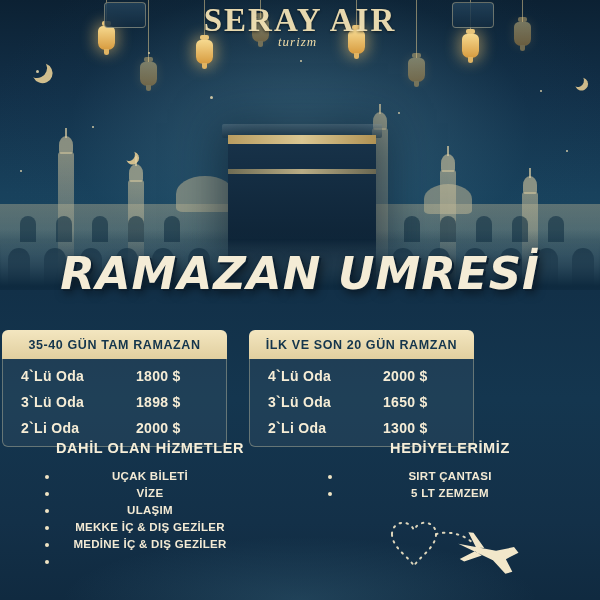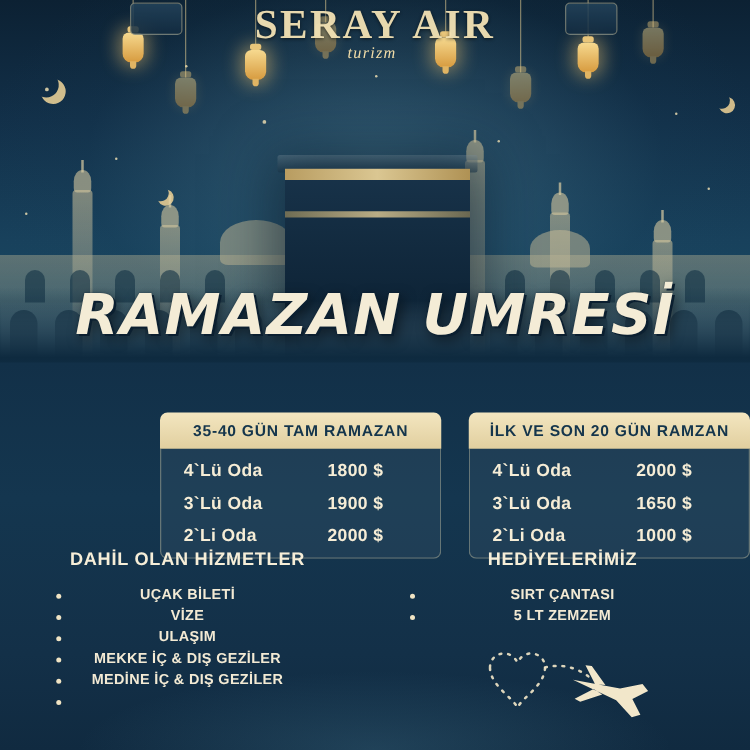--- a/index.html
+++ b/index.html
@@ -177,39 +177,39 @@
   }
 
   
   .lower {
     position: absolute; left: 0; bottom: 0; width: 600px; height: 310px;
     background: linear-gradient(180deg, #123048 0%, #14364f 35%, #133048 75%, #102a40 100%);
   }
 
   
   .title {
-    position: absolute; left: 0; top: 225px; width: 600px;
+    position: absolute; left: 0; top: 247px; width: 600px;
     text-align: center;
     font-family: "DejaVu Sans", sans-serif;
     font-weight: bold;
     font-style: italic;
     font-size: 45px;
     letter-spacing: 1px;
     color: #f4ecd6;
     text-shadow:
       0 0 1px #0c2031,
       2px 2px 0 #0c2031,
       3px 4px 10px rgba(0,0,0,.55);
     z-index: 6;
   }
 
   
   .tables {
-    position: absolute; top: 330px; left: 0; width: 600px;
-    display: flex; justify-content: flex-end; gap: 22px;
+    position: absolute; top: 330px; left: 0; width: 476px;
+    display: flex; justify-content: center; gap: 22px;
     z-index: 6;
   }
   .ptable { width: 225px; }
   .ptable .head {
     background: linear-gradient(180deg,#f3e6c0,#e1cf9f);
     color: #14354c;
     font-size: 12.5px;
     font-weight: bold;
     letter-spacing: .6px;
     text-align: center;
@@ -386,21 +386,21 @@
 
     <div class="ptable">
       <div class="head">35-40 GÜN TAM RAMAZAN</div>
       <div class="rows">
         <div class="prow">
           <span>4`Lü Oda</span>
           <span class="price">1800 $</span>
         </div>
         <div class="prow">
           <span>3`Lü Oda</span>
-          <span class="price">1900 $</span>
+          <span class="price">1898 $</span>
         </div>
         <div class="prow">
           <span>2`Li Oda</span>
           <span class="price">2000 $</span>
         </div>
       </div>
     </div>
 
     <div class="ptable">
       <div class="head">İLK VE SON 20 GÜN RAMZAN</div>
@@ -408,21 +408,21 @@
         <div class="prow">
           <span>4`Lü Oda</span>
           <span class="price">2000 $</span>
         </div>
         <div class="prow">
           <span>3`Lü Oda</span>
           <span class="price">1650 $</span>
         </div>
         <div class="prow">
           <span>2`Li Oda</span>
-          <span class="price">1000 $</span>
+          <span class="price">1300 $</span>
         </div>
       </div>
     </div>
 
   </div>
 
   <div class="lists">
 
     <div class="col">
       <h3>DAHİL OLAN HİZMETLER</h3>

